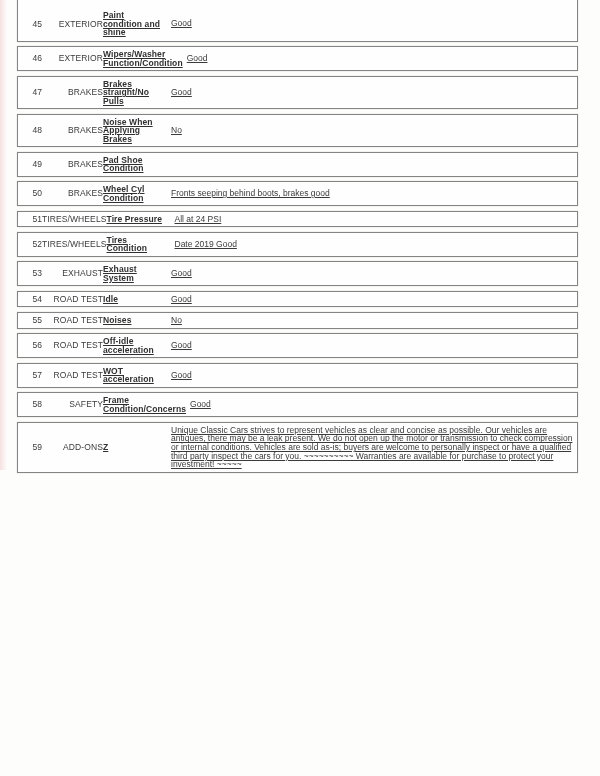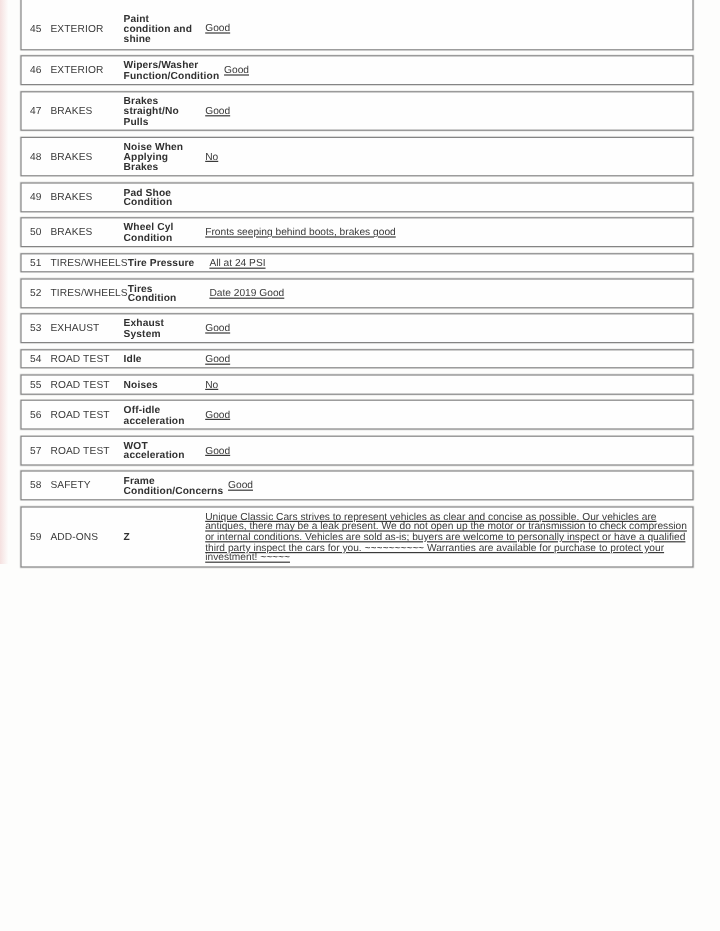--- a/index.html
+++ b/index.html
@@ -40,29 +40,30 @@
     background: #fefefe;
     margin-bottom: 4.5px;
     padding: 3px 4px 3px 7px;
     box-sizing: border-box;
     font-size: 8.5px;
     line-height: 8.5px;
     color: #3a3a3a;
   }
   .row-45 { padding-top: 16px; padding-bottom: 4px; }
   .cell { flex: 0 0 auto; }
-  .num  { flex: 0 0 17px; }
-  .cat  { flex: 0 0 61px; letter-spacing: 0.1px; }
+  .num  { flex: 0 0 17px; text-align: right; }
+  .cat  { flex: 0 0 61px; letter-spacing: 0.1px; text-align: right; }
   .item {
     flex: 0 0 auto;
     min-width: 64px;
     white-space: pre-line;   
     font-weight: bold;
     color: #303030;
     letter-spacing: 0.1px;
+    text-decoration: underline;
   }
   .value {
     flex: 1 1 0;
     min-width: 0;
     padding-left: 4px;
     line-height: 8.7px;
     text-decoration: underline;
   }
 </style>
 </head>

